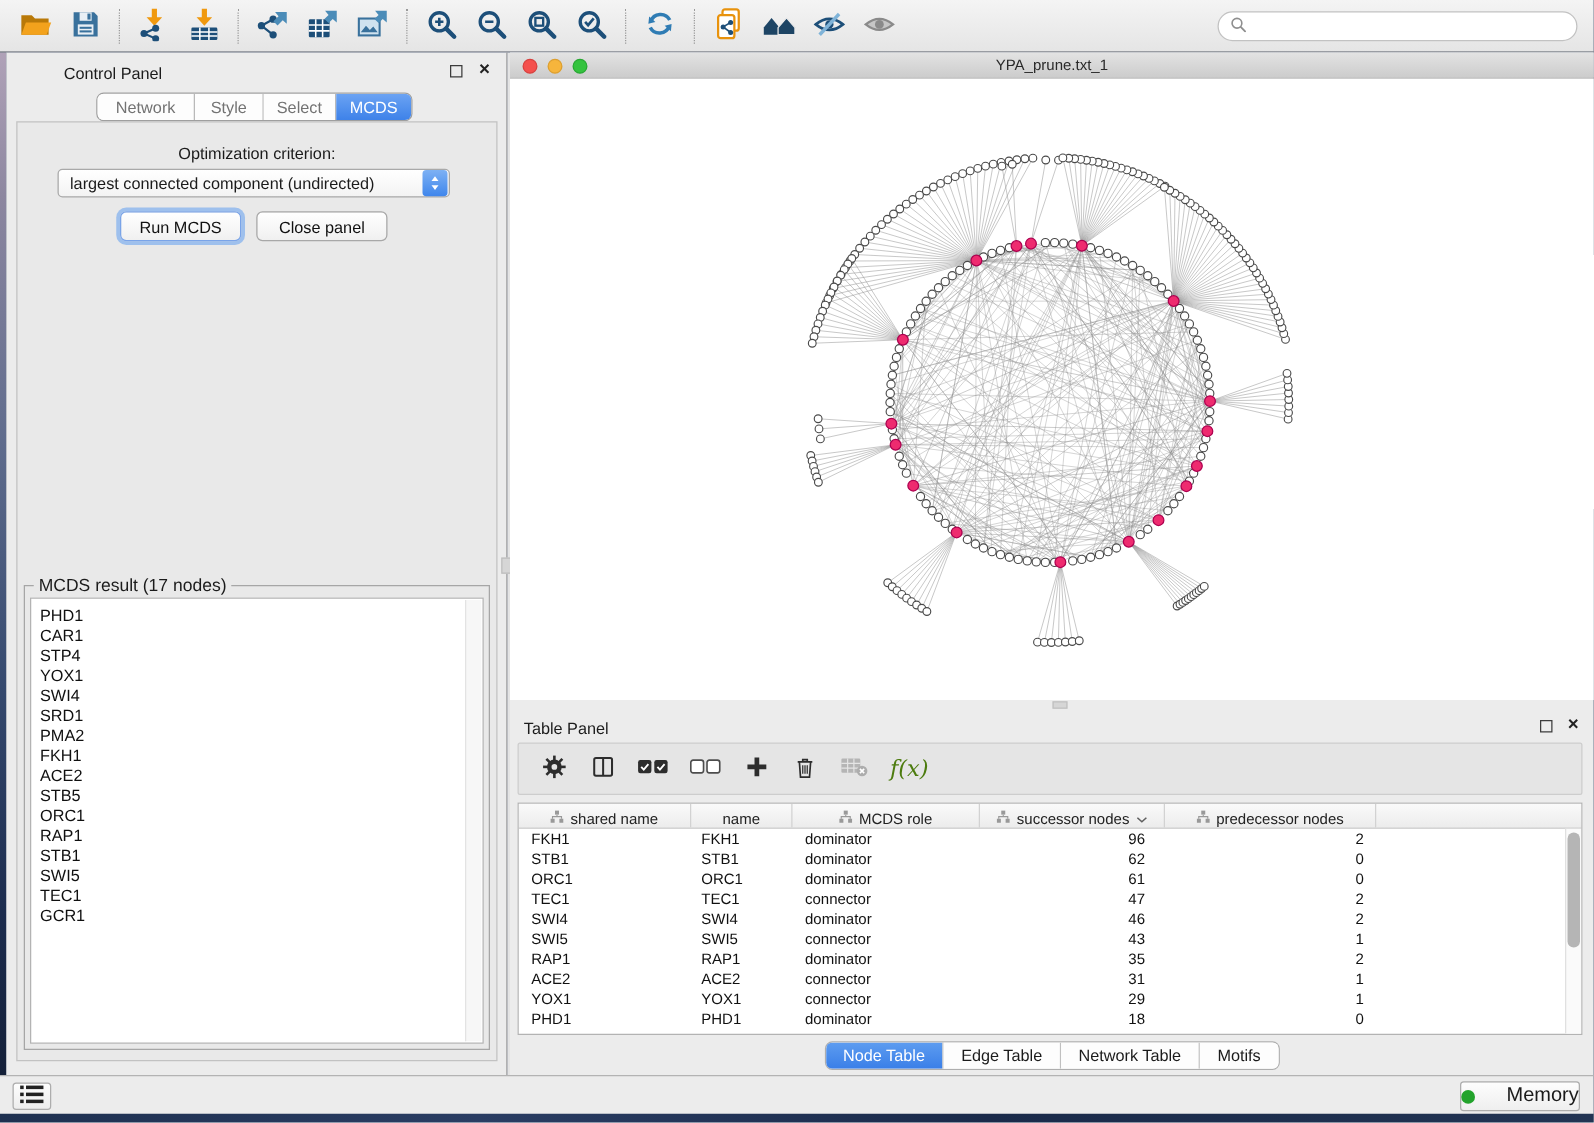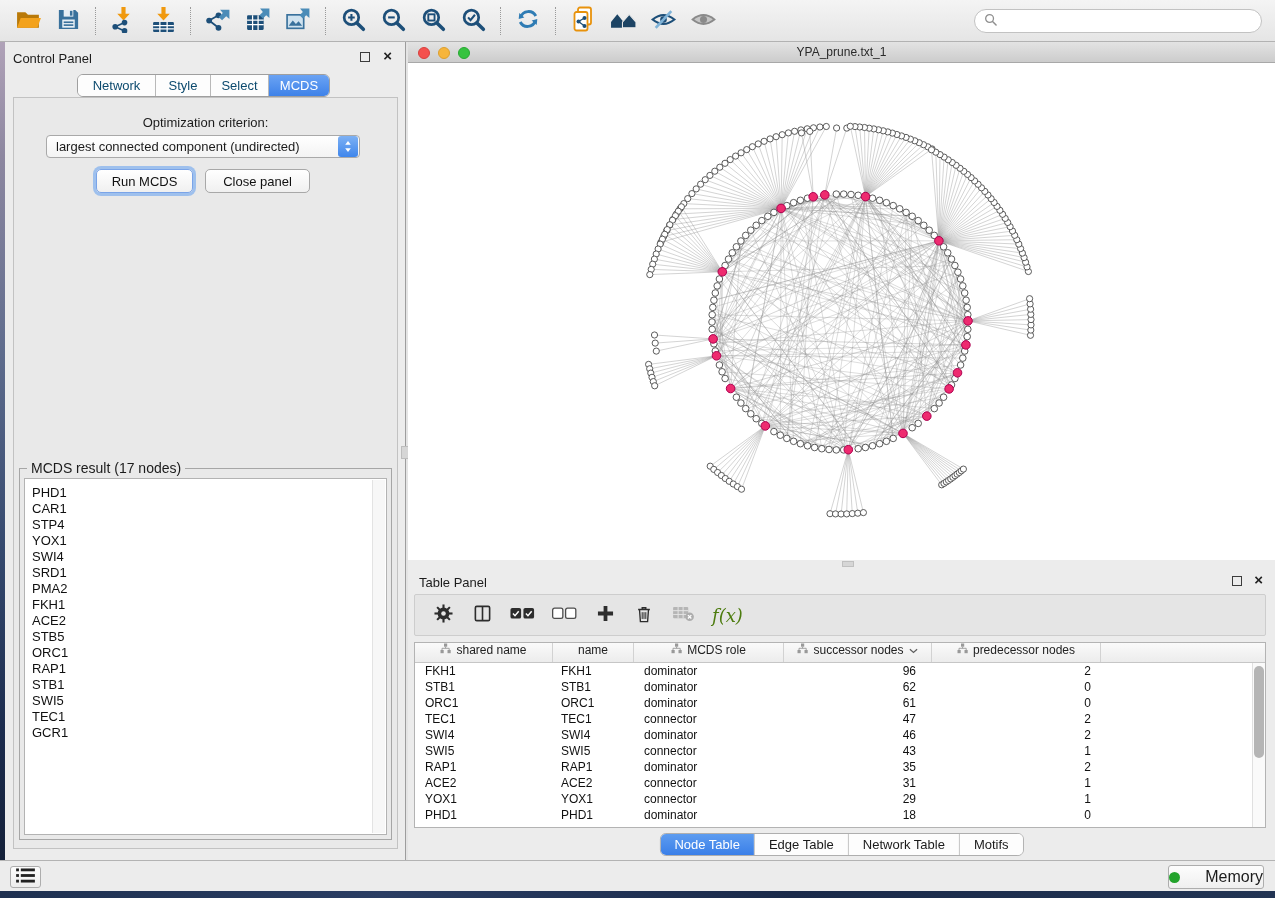--- a/index.html
+++ b/index.html
@@ -20,29 +20,29 @@
   .tb-sep { width:1px; height:28px; border-left:1px dotted #9a9a9a; margin:0 7px; }
   .search-box { position:absolute; right:13px; top:9px; width:288px; height:24px;
     background:#fff; border:1px solid #c2c2c2; border-radius:12px;
     display:flex; align-items:center; padding-left:9px; }
   .search-box input { border:none; outline:none; flex:1; height:18px; font-size:12px;
     font-family:"Liberation Sans",sans-serif; background:transparent; margin-left:5px; }
   
   .control-panel { position:absolute; left:5px; top:42px; width:401px; height:818px;
     background:#ececec; border-right:1px solid #9d9d9d; }
   .panel-title { font-size:13px; color:#1c1c1c; }
-  .cp-title-row { position:relative; height:30px; padding:9px 0 0 8px; }
+  .cp-title-row { position:relative; height:30px; padding:9px 0 0 8px;margin-left:38px; }
   .float-icon { position:absolute; width:10px; height:10px; border:1.6px solid #3c3c3c; top:10px; }
   .close-icon { position:absolute; top:6px; font-size:15px; font-weight:bold; color:#222; line-height:16px; }
   .cp-title-row .float-icon { right:35px; }
   .cp-title-row .close-icon { right:13px; }
   .cp-tabs { position:absolute; left:72px; top:32px; height:23px; display:flex;
     border:1px solid #9f9f9f; border-radius:6px; background:#fff; overflow:hidden; }
   .cp-tab { display:flex; align-items:center; justify-content:center; font-size:13px;
-    color:#0c4a6e; border-right:1px solid #b9b9b9; background:#fdfdfd; padding:0 2px; }
+    color:#737373; border-right:1px solid #b9b9b9; background:#fdfdfd; padding:0 2px; }
   .cp-tab:last-child { border-right:none; }
   .cp-tab.active { background:linear-gradient(#6ba3f3,#3e82e9); color:#fff; }
   .cp-content { position:absolute; left:8px; top:55px; width:385px; height:752px;
     background:#e9e9e9; border:1px solid #c2c2c2; }
   .opt-label { position:absolute; top:17px; width:100%; text-align:center; font-size:13px; }
   .dropdown { position:absolute; left:32px; top:37px; width:314px; height:23px;
     background:linear-gradient(#ffffff,#f3f3f3); border:1px solid #a9a9a9; border-radius:4px;
     display:flex; align-items:center; }
   .dropdown-text { flex:1; padding-left:9px; font-size:13px; white-space:nowrap; }
   .dropdown-stepper { width:20px; height:21px; border-radius:3px;
@@ -85,21 +85,21 @@
   .tp-title-row .close-icon { right:12px; top:4px; }
   .tp-toolbar { position:absolute; left:6px; top:26px; right:9px; height:42px;
     background:#e5e5e5; border:1px solid #cdcdcd; border-radius:2px;
     display:flex; align-items:center; gap:17px; padding-left:17px; }
   .tp-icon { display:flex; align-items:center; justify-content:center; min-width:22px; }
   .fx-label { font-family:"DejaVu Serif", serif; font-style:italic; font-size:18px; color:#4d7c0f; }
   .data-table { position:absolute; left:6px; top:74px; right:9px; bottom:32px;
     background:#fff; border:1px solid #b3b3b3; overflow:hidden; }
   .thead { display:flex; height:20px; background:linear-gradient(#fafafa,#ececec);
     border-bottom:1px solid #c6c6c6; }
-  .th { display:flex; align-items:flex-start; justify-content:center; gap:5px;
+  .th { display:flex; align-items:flex-end; justify-content:center; gap:5px;
     border-right:1px solid #d2d2d2; font-size:12px; color:#222; }
   .trow { display:flex; height:16px; align-items:center; }
   .td { font-size:12px; color:#111; white-space:nowrap; overflow:hidden; }
   .table-scroll { position:absolute; right:0; top:20px; bottom:0; width:13px;
     background:#fafafa; border-left:1px solid #e0e0e0; }
   .table-thumb { position:absolute; left:1px; right:1px; top:3px; height:92px;
     background:#b5b5b5; border-radius:6px; }
   .bottom-tabs { position:absolute; bottom:4px; left:50%; transform:translateX(-50%);
     display:flex; height:23px; border:1px solid #aeaeae; border-radius:6px;
     overflow:hidden; background:#fff; }

